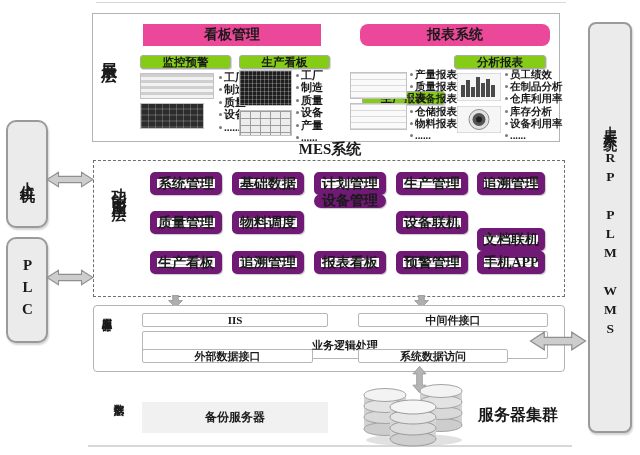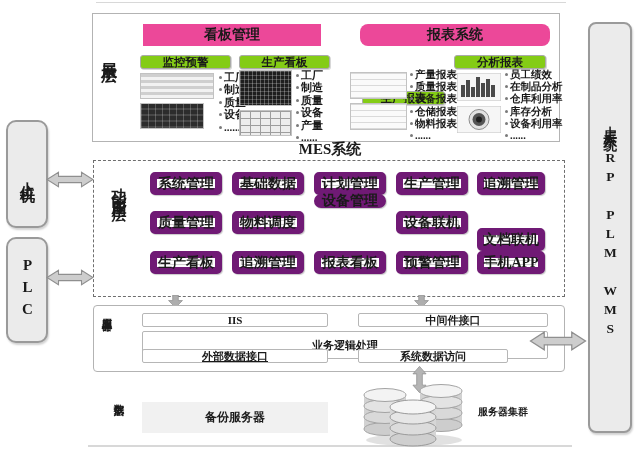--- a/index.html
+++ b/index.html
@@ -149,21 +149,21 @@
   </svg>
   <svg class="abs" style="left:414px;top:295px;" width="15" height="13" viewBox="0 0 16 14">
     <path d="M5 0 h6 v6 h4.5 l-7.5 7.5 -7.5 -7.5 h4.5 z" fill="#aeaeae" stroke="#8f8f8f" stroke-width="0.8"></path>
   </svg>
 
   <div class="abs solid-box" style="left:93px;top:305px;width:472px;height:67px;border-radius:4px;"></div>
   <div class="abs vtext" style="left:101px;top:309px;font-size:10.5px;font-weight:600;letter-spacing:1px;">应用服务器</div>
   <div class="abs srow center" style="left:142px;top:313px;width:186px;height:14px;">IIS</div>
   <div class="abs srow center" style="left:358px;top:313px;width:190px;height:14px;">中间件接口</div>
   <div class="abs srow center" style="left:142px;top:331px;width:406px;height:28px;">业务逻辑处理</div>
-  <div class="abs srow center" style="left:142px;top:349px;width:186px;height:14px;text-decoration:underline;">外部数据接口</div>
+  <div class="abs srow center" style="left:142px;top:349px;width:171px;height:14px;">外部数据接口</div>
   <div class="abs srow center" style="left:358px;top:349px;width:150px;height:14px;">系统数据访问</div>
 
   <svg class="abs" style="left:412px;top:365px;" width="15" height="29" viewBox="0 0 16 30">
     <path d="M8 1 L15 9 H11 V21 H15 L8 29 L1 21 H5 V9 H1 Z" fill="#b5b5b5" stroke="#8f8f8f" stroke-width="0.8"></path>
   </svg>
 
   <div class="abs vtext" style="left:113px;top:396px;font-size:10.5px;font-weight:600;letter-spacing:1px;">数据层</div>
   <div class="abs flat center" style="left:142px;top:402px;width:186px;height:31px;">备份服务器</div>
 
   <svg class="abs" style="left:358px;top:383px;" width="112" height="64" viewBox="0 0 112 64">
@@ -186,21 +186,21 @@
     </g>
 
     <g stroke="#9a9a9a" stroke-width="1">
       <rect x="32" y="24" width="46" height="32" fill="#d6d6d6" stroke="none"></rect>
       <ellipse cx="55" cy="56" rx="23" ry="7" fill="#cfcfcf"></ellipse>
       <ellipse cx="55" cy="45" rx="23" ry="7" fill="#dcdcdc"></ellipse>
       <ellipse cx="55" cy="34" rx="23" ry="7" fill="#e6e6e6"></ellipse>
       <ellipse cx="55" cy="24" rx="23" ry="7" fill="#f5f5f5"></ellipse>
     </g>
   </svg>
-  <div class="abs" style="left:478px;top:405px;font-size:10px;font-weight:bold;white-space:nowrap;">服务器集群</div>
+  <div class="abs" style="left:478px;top:405px;font-size:16px;font-weight:bold;white-space:nowrap;">服务器集群</div>
 
   <div class="abs round-ext center" style="left:6px;top:120px;width:42px;height:108px;">
     <span class="vtext" style="font-size:15px;font-weight:bold;">上位机</span>
   </div>
   <div class="abs round-ext center" style="left:6px;top:237px;width:42px;height:106px;">
     <span class="vtext" style="font-size:15px;font-weight:bold;letter-spacing:6px;">PLC</span>
   </div>
 
   <svg class="abs" style="left:46px;top:171px;" width="48" height="17" viewBox="0 0 46 16">
     <path d="M1 8 L12 1 L12 5 L34 5 L34 1 L45 8 L34 15 L34 11 L12 11 L12 15 Z" fill="#cdcdcd" stroke="#8f8f8f" stroke-width="1"></path>

